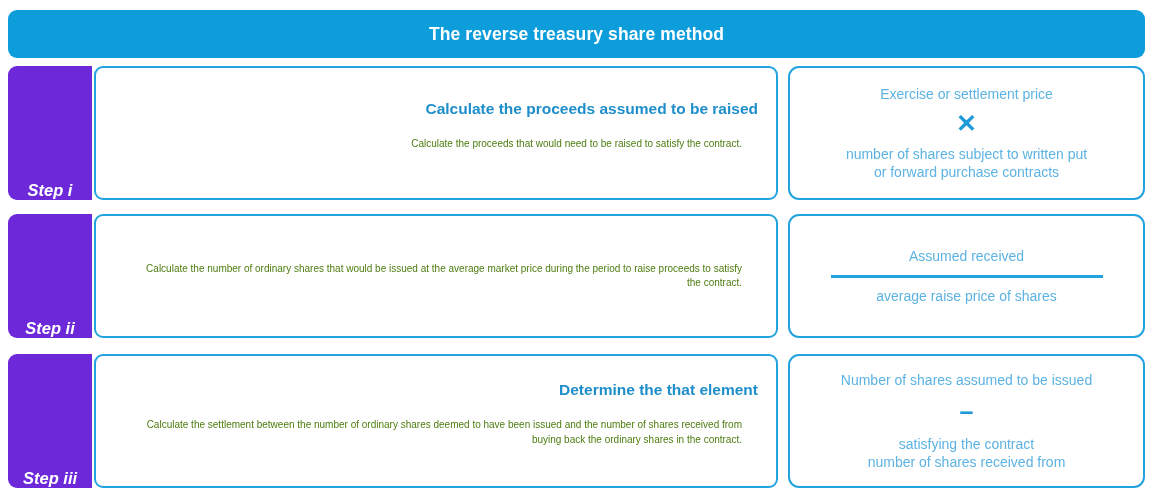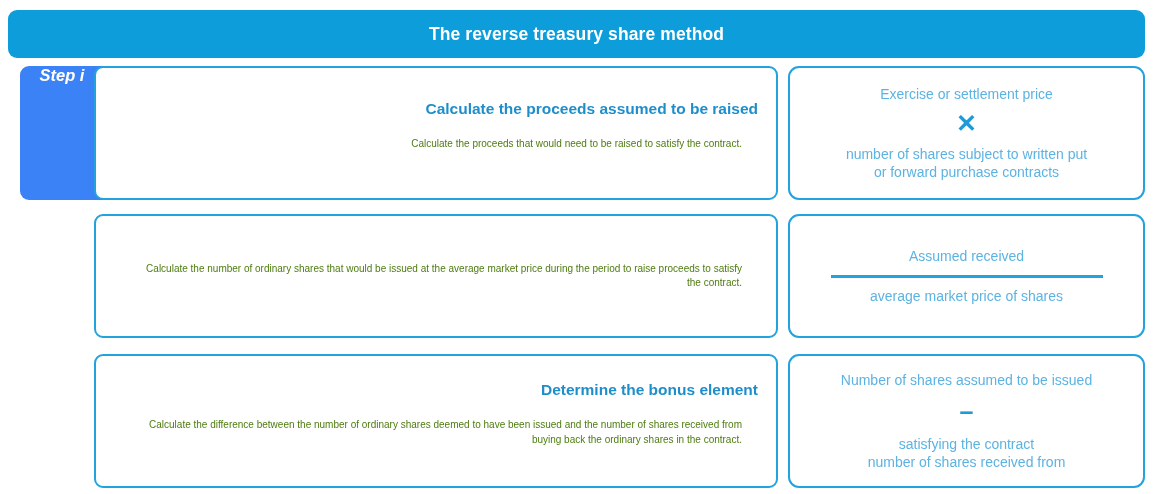--- a/index.html
+++ b/index.html
@@ -60,26 +60,25 @@
     width: 770px;
     height: 100%;
     flex: 0 0 770px;
   }
   .step-tab {
     position: absolute;
     left: 0;
     top: 0;
     width: 84px;
     height: 100%;
-    background: #3b82f6;
+    background: #6d28d9;
     border-radius: 9px 0 0 9px;
     display: flex;
-    align-items: flex-start;
-    justify-content: center;
-    margin-left: 12px;
+    align-items: flex-end;
+    justify-content: center;
   }
   .step-tab-label {
     color: #ffffff;
     font-size: 16.5px;
     font-weight: bold;
     font-style: italic;
     white-space: nowrap;
   }
   .content-card {
     position: absolute;
@@ -180,36 +179,42 @@
     <div class="formula-box">
       <div class="formula-line">Exercise or settlement price</div>
       <div class="op-times">✕</div>
       <div class="formula-line">number of shares subject to written put</div>
       <div class="formula-line">or forward purchase contracts</div>
     </div>
   </div>
 
   <div class="step-row row-2">
     <div class="left-block">
+      <div class="step-tab">
+        <span class="step-tab-label">Step ii</span>
+      </div>
       <div class="content-card">
         <p class="card-body">Calculate the number of ordinary shares that would be issued at the average market price during the period to raise proceeds to satisfy the contract.</p>
       </div>
     </div>
     <div class="formula-box">
       <div class="formula-line">Assumed received</div>
       <div class="fraction-bar"></div>
-      <div class="formula-line">average market price of shares</div>
+      <div class="formula-line">average raise price of shares</div>
     </div>
   </div>
 
   <div class="step-row row-3">
     <div class="left-block">
+      <div class="step-tab">
+        <span class="step-tab-label">Step iii</span>
+      </div>
       <div class="content-card">
-        <p class="card-heading">Determine the bonus element</p>
-        <p class="card-body">Calculate the difference between the number of ordinary shares deemed to have been issued and the number of shares received from buying back the ordinary shares in the contract.</p>
+        <p class="card-heading">Determine the that element</p>
+        <p class="card-body">Calculate the settlement between the number of ordinary shares deemed to have been issued and the number of shares received from buying back the ordinary shares in the contract.</p>
       </div>
     </div>
     <div class="formula-box">
       <div class="formula-line">Number of shares assumed to be issued</div>
       <div class="op-minus">–</div>
       <div class="formula-line">satisfying the contract</div>
       <div class="formula-line">number of shares received from</div>
     </div>
   </div>
 

